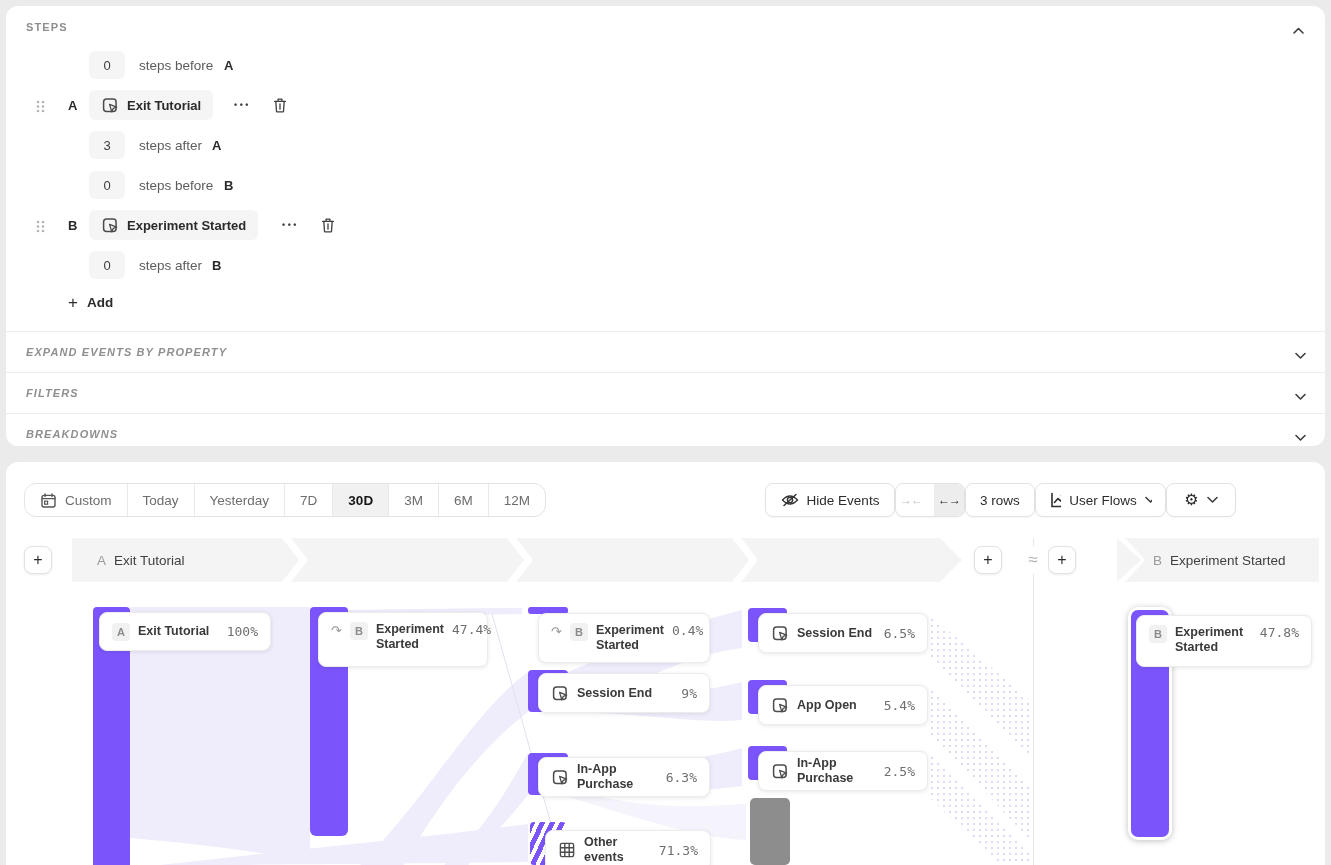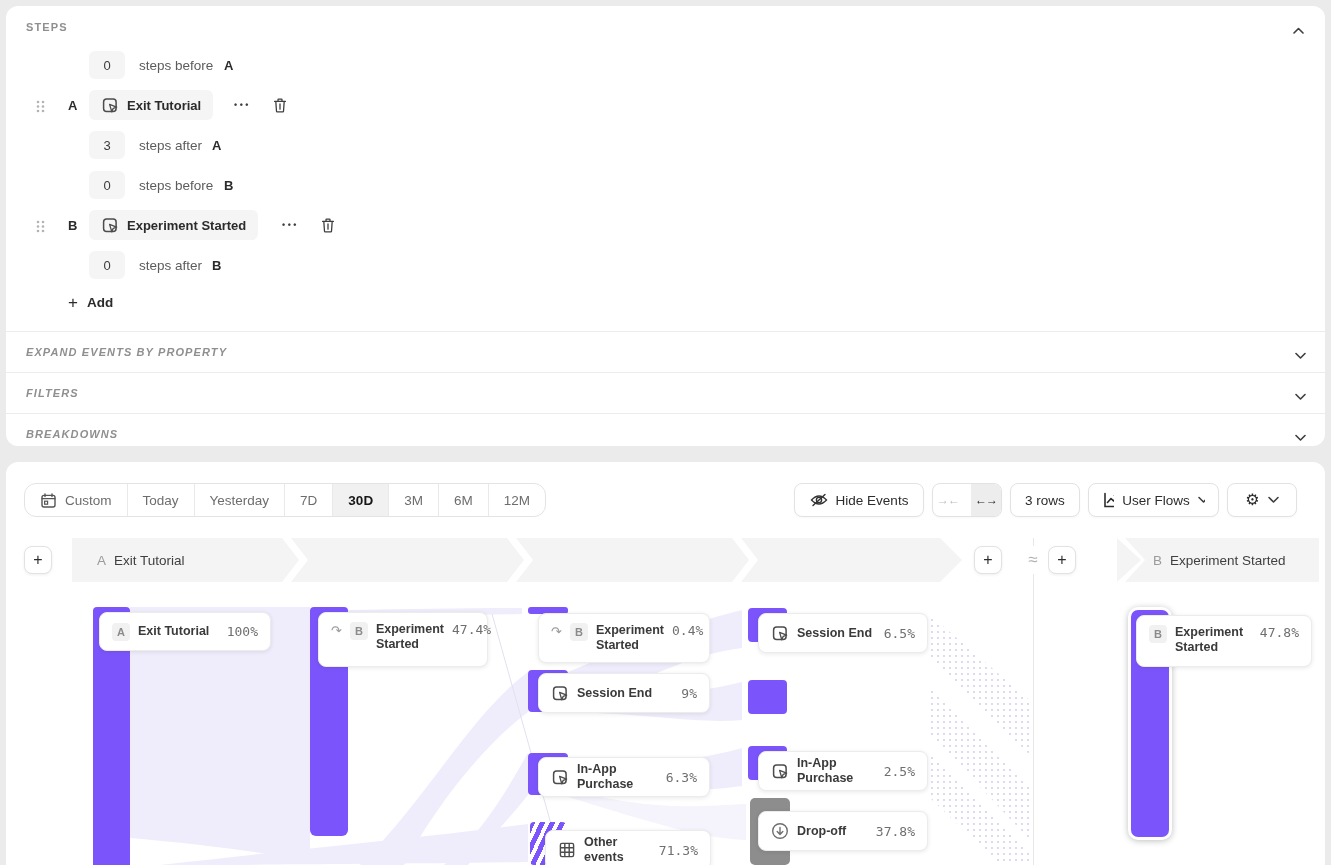--- a/index.html
+++ b/index.html
@@ -38,21 +38,21 @@
 
   
   #date-seg { position:absolute; left:18px; top:21px; height:34px; display:inline-flex; align-items:stretch;
     border:1px solid #e3e3e3; border-radius:12px; background:#fff; overflow:hidden; }
   .seg { display:flex; align-items:center; gap:8px; padding:0 15px; font-size:13.5px; color:#6d6d6d;
     border-left:1px solid #e9e9e9; cursor:pointer; white-space:nowrap; }
   .seg:first-child { border-left:none; }
   .seg.sel { background:#f1f1f2; color:#171717; font-weight:bold; }
 
   
-  #tools { position:absolute; left:788px; top:21px; height:34px; display:flex; gap:8px; }
+  #tools { position:absolute; left:759px; top:21px; height:34px; display:flex; gap:0; }
   .tbtn { height:34px; border:1px solid #e2e2e2; border-radius:8px; background:#fff; display:flex;
     align-items:center; justify-content:center; gap:8px; font-size:13.5px; color:#2c2c2c; padding:0 13px;
     cursor:pointer; box-shadow:0 1px 2px rgba(0,0,0,.03); white-space:nowrap; }
   #collapse-seg { padding:0; overflow:hidden; }
   #collapse-seg .half { width:35px; height:100%; display:flex; align-items:center; justify-content:center;
     font-size:12px; letter-spacing:-1px; cursor:pointer; }
   #half-collapse { color:#bdbdbd; }
   #half-expand { background:#ededee; color:#222; }
   .gearchar { font-size:16px; color:#2c2c2c; line-height:1; }
 
@@ -460,40 +460,40 @@
     <div class="node-card" id="card-c4a">
       <span class="cardicon">
           <svg width="18" height="17">
             <use href="#ic-event"></use>
           </svg>
         </span>
       <span class="name">Session End</span>
       <span class="pct">6.5%</span>
     </div>
 
+    <div class="node-card" id="card-c4b">
+      <span class="cardicon">
+          <svg width="18" height="17">
+            <use href="#ic-event"></use>
+          </svg>
+        </span>
+      <span class="name">App Open</span>
+      <span class="pct">5.4%</span>
+    </div>
 
     <div class="node-card" id="card-c4c">
       <span class="cardicon">
           <svg width="18" height="17">
             <use href="#ic-event"></use>
           </svg>
         </span>
       <span class="name">In-App Purchase</span>
       <span class="pct">2.5%</span>
     </div>
 
-    <div class="node-card" id="card-c4d">
-      <span class="cardicon">
-          <svg width="18" height="18">
-            <use href="#ic-dropoff"></use>
-          </svg>
-        </span>
-      <span class="name">Drop-off</span>
-      <span class="pct">37.8%</span>
-    </div>
 
     <div class="node-card two" id="card-cb">
       <span class="badge">B</span>
       <span class="name">Experiment Started</span>
       <span class="pct">47.8%</span>
     </div>
 
   </div>
 </div>
 

